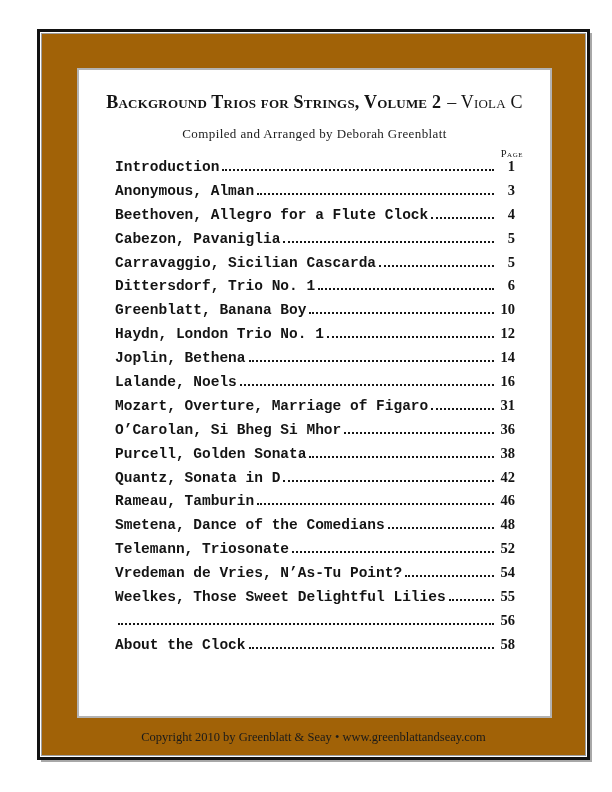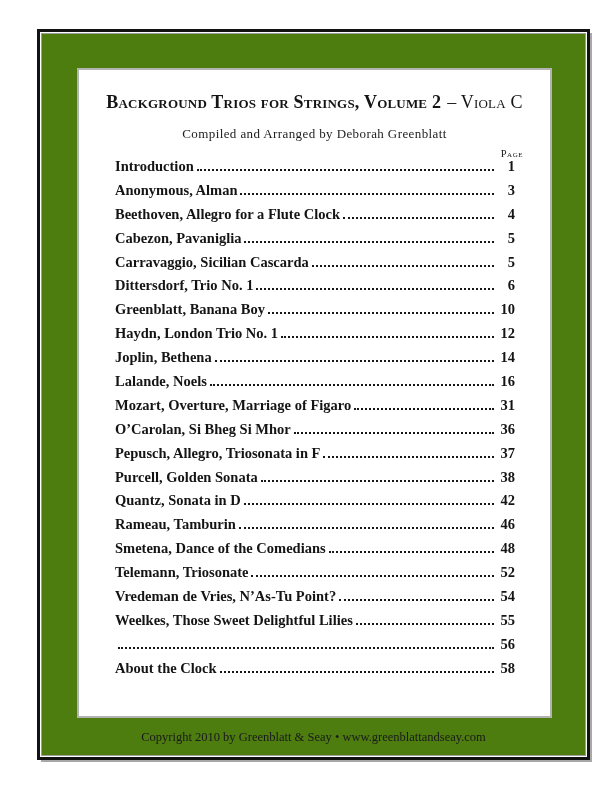--- a/index.html
+++ b/index.html
@@ -12,21 +12,21 @@
     overflow: hidden;
   }
   .sheet { position: absolute; inset: 0; background: #ffffff; }
 
   
   .frame {
     position: absolute;
     left: 37px; top: 29px;
     width: 553px; height: 731px;
     border: 3px solid #121212;
-    background: #4d7c0f;
+    background: #a16207;
     box-shadow: 3px 3px 0 -1px #a8a8a8,
                 inset 0 0 0 1px #ffffff,
                 inset 0 0 0 2px #9e9e9e;
   }
 
   
   .inner {
     position: absolute;
     left: 37px; top: 36px;
     width: 475px; height: 650px;
@@ -63,21 +63,21 @@
     position: absolute; top: 88px; left: 36px; right: 35px;
   }
   .toc-row {
     display: flex;
     align-items: baseline;
     height: 23.9px;
     font-size: 14.5px;
     font-weight: bold;
     white-space: nowrap;
   }
-  .toc-label { flex: 0 0 auto; }
+  .toc-label { flex: 0 0 auto; font-family: Liberation Mono, monospace; }
   .leader {
     flex: 1 1 auto;
     min-width: 12px;
     height: 3px;
     border-bottom: 2px dotted #161616;
     margin: 0 3px 0 3px;
   }
   .toc-page {
     flex: 0 0 auto;
     min-width: 18px;
@@ -172,25 +172,20 @@
           <span class="leader"></span>
           <span class="toc-page">31</span>
         </div>
 
         <div class="toc-row">
           <span class="toc-label">O’Carolan, Si Bheg Si Mhor</span>
           <span class="leader"></span>
           <span class="toc-page">36</span>
         </div>
 
-        <div class="toc-row">
-          <span class="toc-label">Pepusch, Allegro, Triosonata in F</span>
-          <span class="leader"></span>
-          <span class="toc-page">37</span>
-        </div>
 
         <div class="toc-row">
           <span class="toc-label">Purcell, Golden Sonata</span>
           <span class="leader"></span>
           <span class="toc-page">38</span>
         </div>
 
         <div class="toc-row">
           <span class="toc-label">Quantz, Sonata in D</span>
           <span class="leader"></span>

